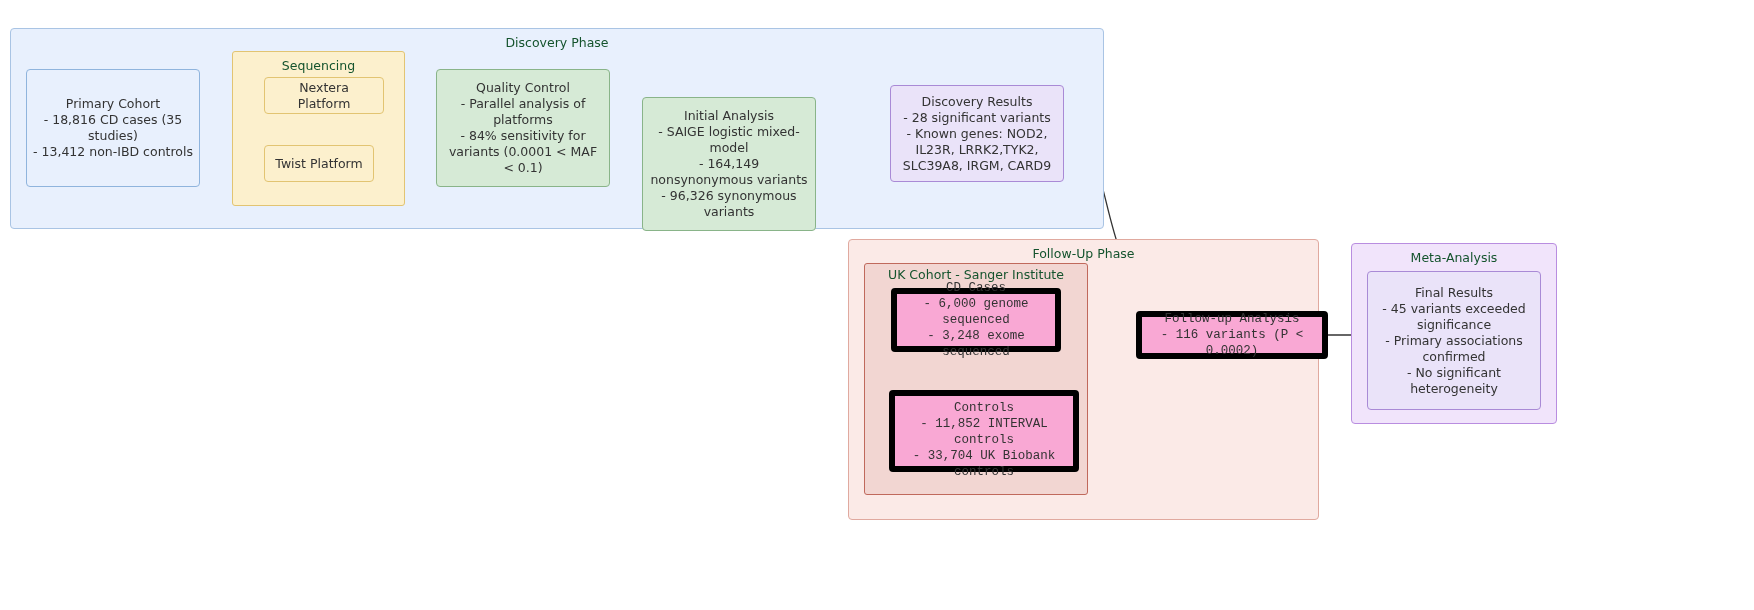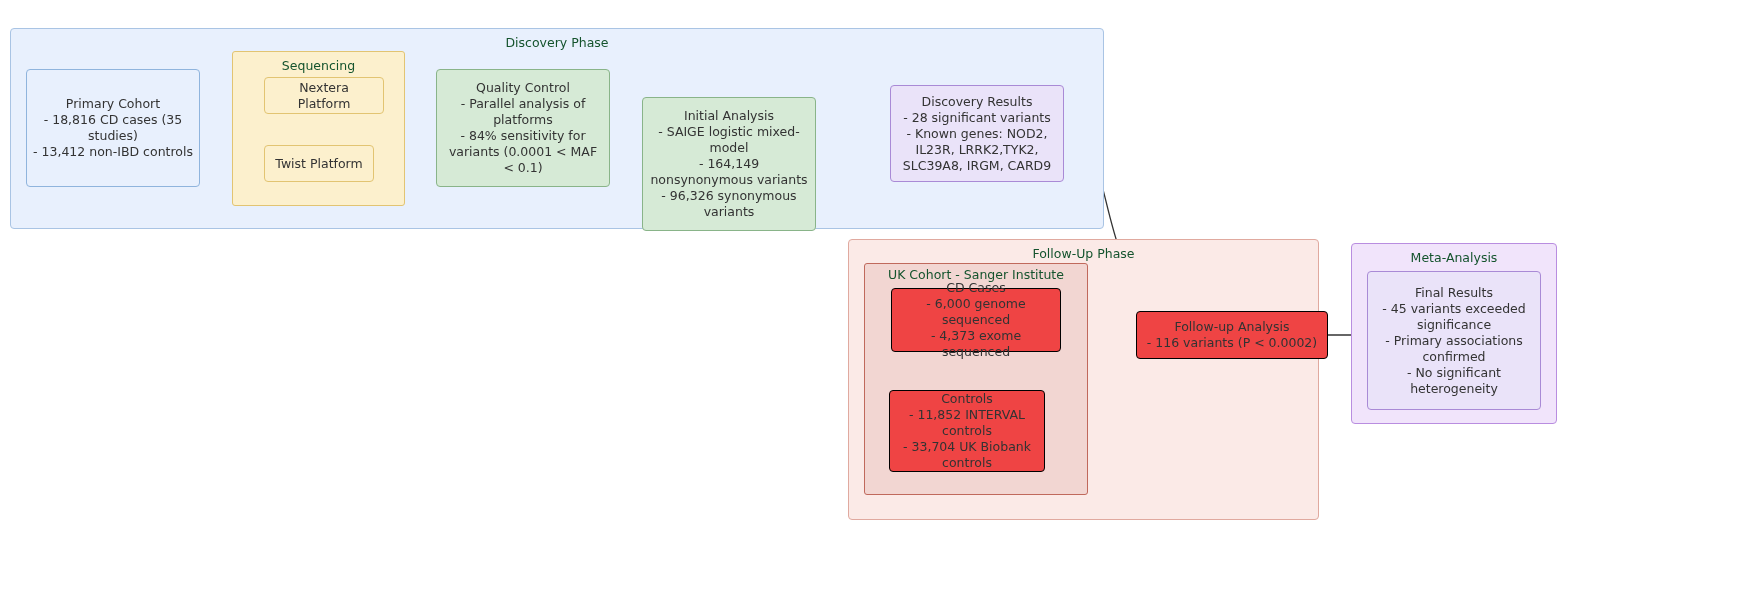--- a/index.html
+++ b/index.html
@@ -104,30 +104,30 @@
     line-height: 16px;
     padding: 4px 6px;
     overflow: visible;
   }
   .node .ln { display: block; white-space: normal; }
 
   .n-blue   { background: #e8f0fd; border: 1px solid #8fb4dd; }
   .n-yellow { background: #fcf0cd; border: 1px solid #e2c472; }
   .n-green  { background: #d6ead6; border: 1px solid #89b489; }
   .n-purple { background: #eae3f9; border: 1px solid #a98ad6; }
-  .n-red    { background: #ef4444; border: 1px solid #000000; }
+  .n-red    { background: #f9a8d4; border: 6px solid #000000; font-family: Liberation Mono, monospace; }
 
   .np-primary   { left: 26px;   top: 69px;  width: 174px; height: 118px; }
   .np-nextera   { left: 264px;  top: 77px;  width: 120px; height: 37px;  }
   .np-twist     { left: 264px;  top: 145px; width: 110px; height: 37px;  }
   .np-qc        { left: 436px;  top: 69px;  width: 174px; height: 118px; }
   .np-initial   { left: 642px;  top: 61px;  width: 174px; height: 134px; margin-top: 36px; }
   .np-discovery { left: 890px;  top: 85px;  width: 174px; height: 97px;  }
   .np-cdcases   { left: 891px;  top: 288px; width: 170px; height: 64px;  }
-  .np-controls  { left: 889px;  top: 390px; width: 156px; height: 82px;  }
+  .np-controls  { left: 889px;  top: 390px; width: 190px; height: 82px; justify-content: space-between;  }
   .np-followup  { left: 1136px; top: 311px; width: 192px; height: 48px;  }
   .np-final     { left: 1367px; top: 271px; width: 174px; height: 139px; }
 
   
   .cluster-uk .cluster-title {
     top: 3px;
     padding: 0 6px;
     box-sizing: border-box;
     white-space: normal;
   }
@@ -204,21 +204,21 @@
 
   <div class="node n-purple np-discovery">
     <span class="ln">Discovery Results</span>
     <span class="ln">- 28 significant variants</span>
     <span class="ln">- Known genes: NOD2, IL23R, LRRK2,TYK2, SLC39A8, IRGM, CARD9</span>
   </div>
 
   <div class="node n-red np-cdcases">
     <span class="ln">CD Cases</span>
     <span class="ln">- 6,000 genome sequenced</span>
-    <span class="ln">- 4,373 exome sequenced</span>
+    <span class="ln">- 3,248 exome sequenced</span>
   </div>
 
   <div class="node n-red np-controls">
     <span class="ln">Controls</span>
     <span class="ln">- 11,852 INTERVAL controls</span>
     <span class="ln">- 33,704 UK Biobank controls</span>
   </div>
 
   <div class="node n-red np-followup">
     <span class="ln">Follow-up Analysis</span>

